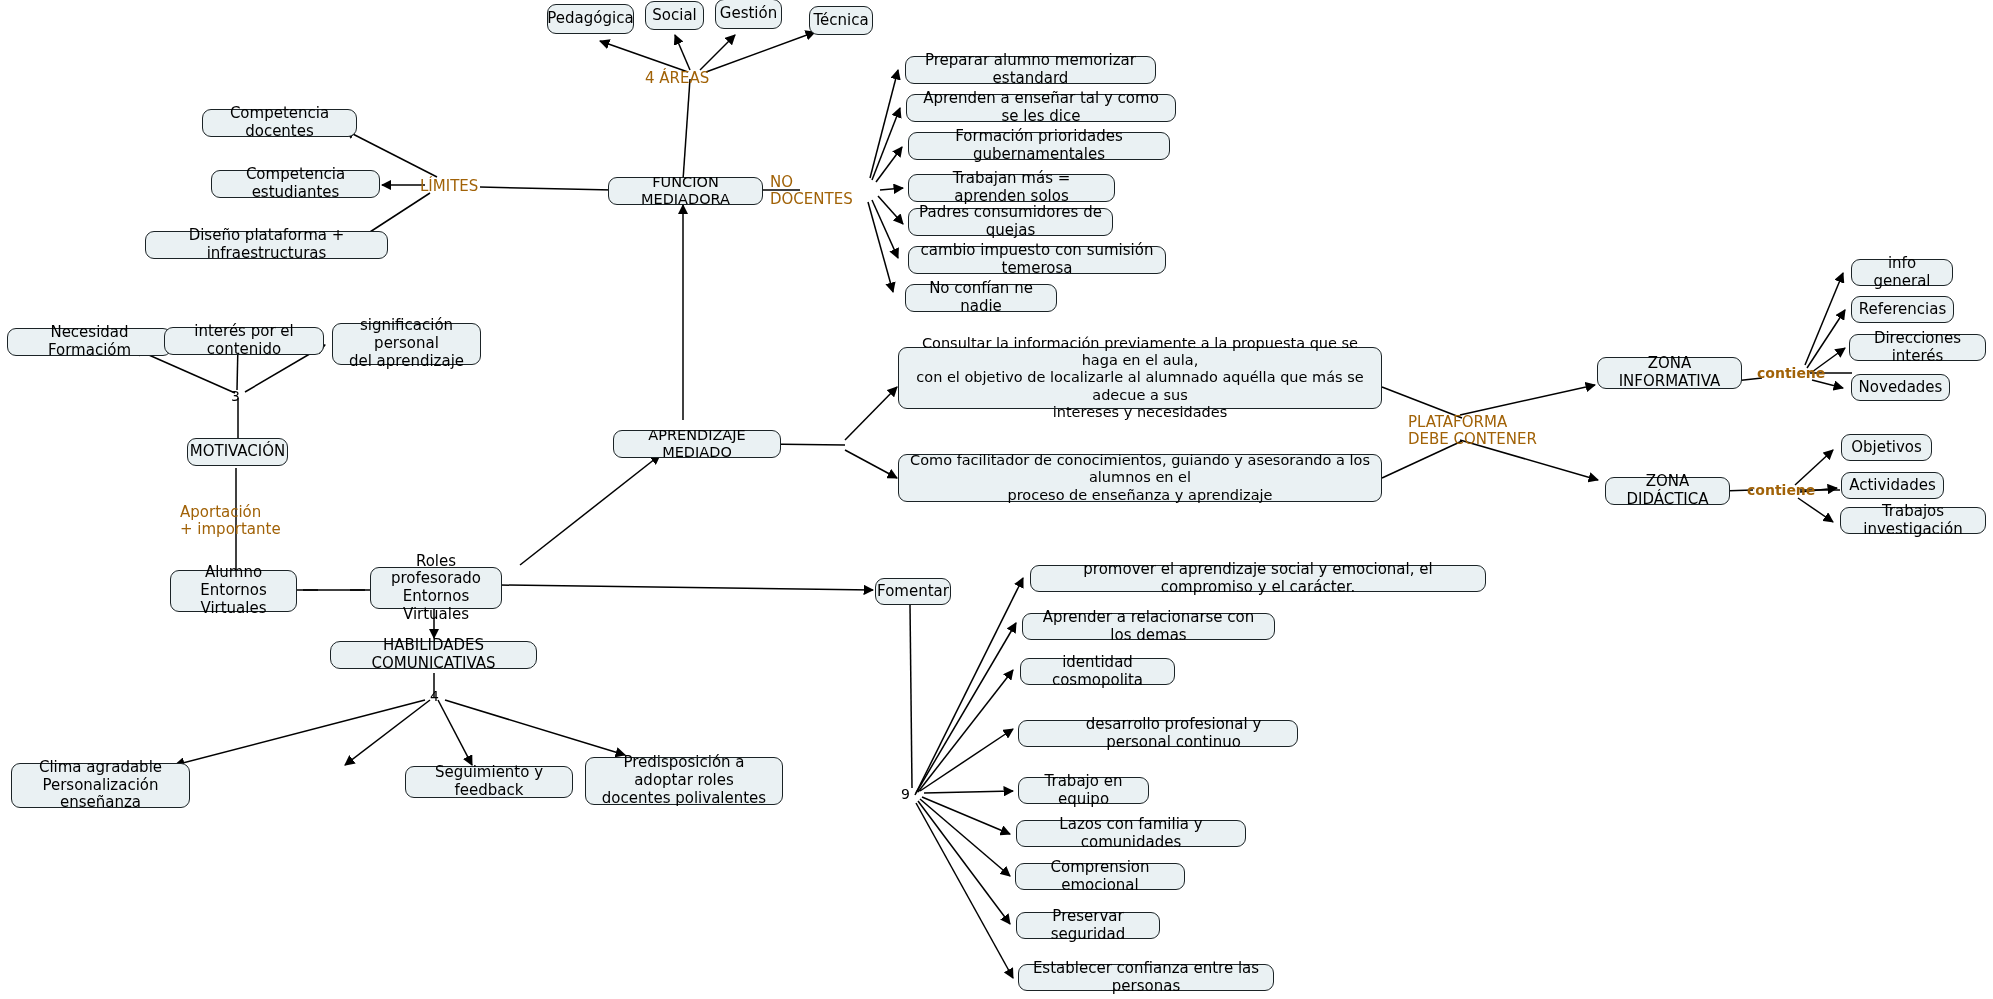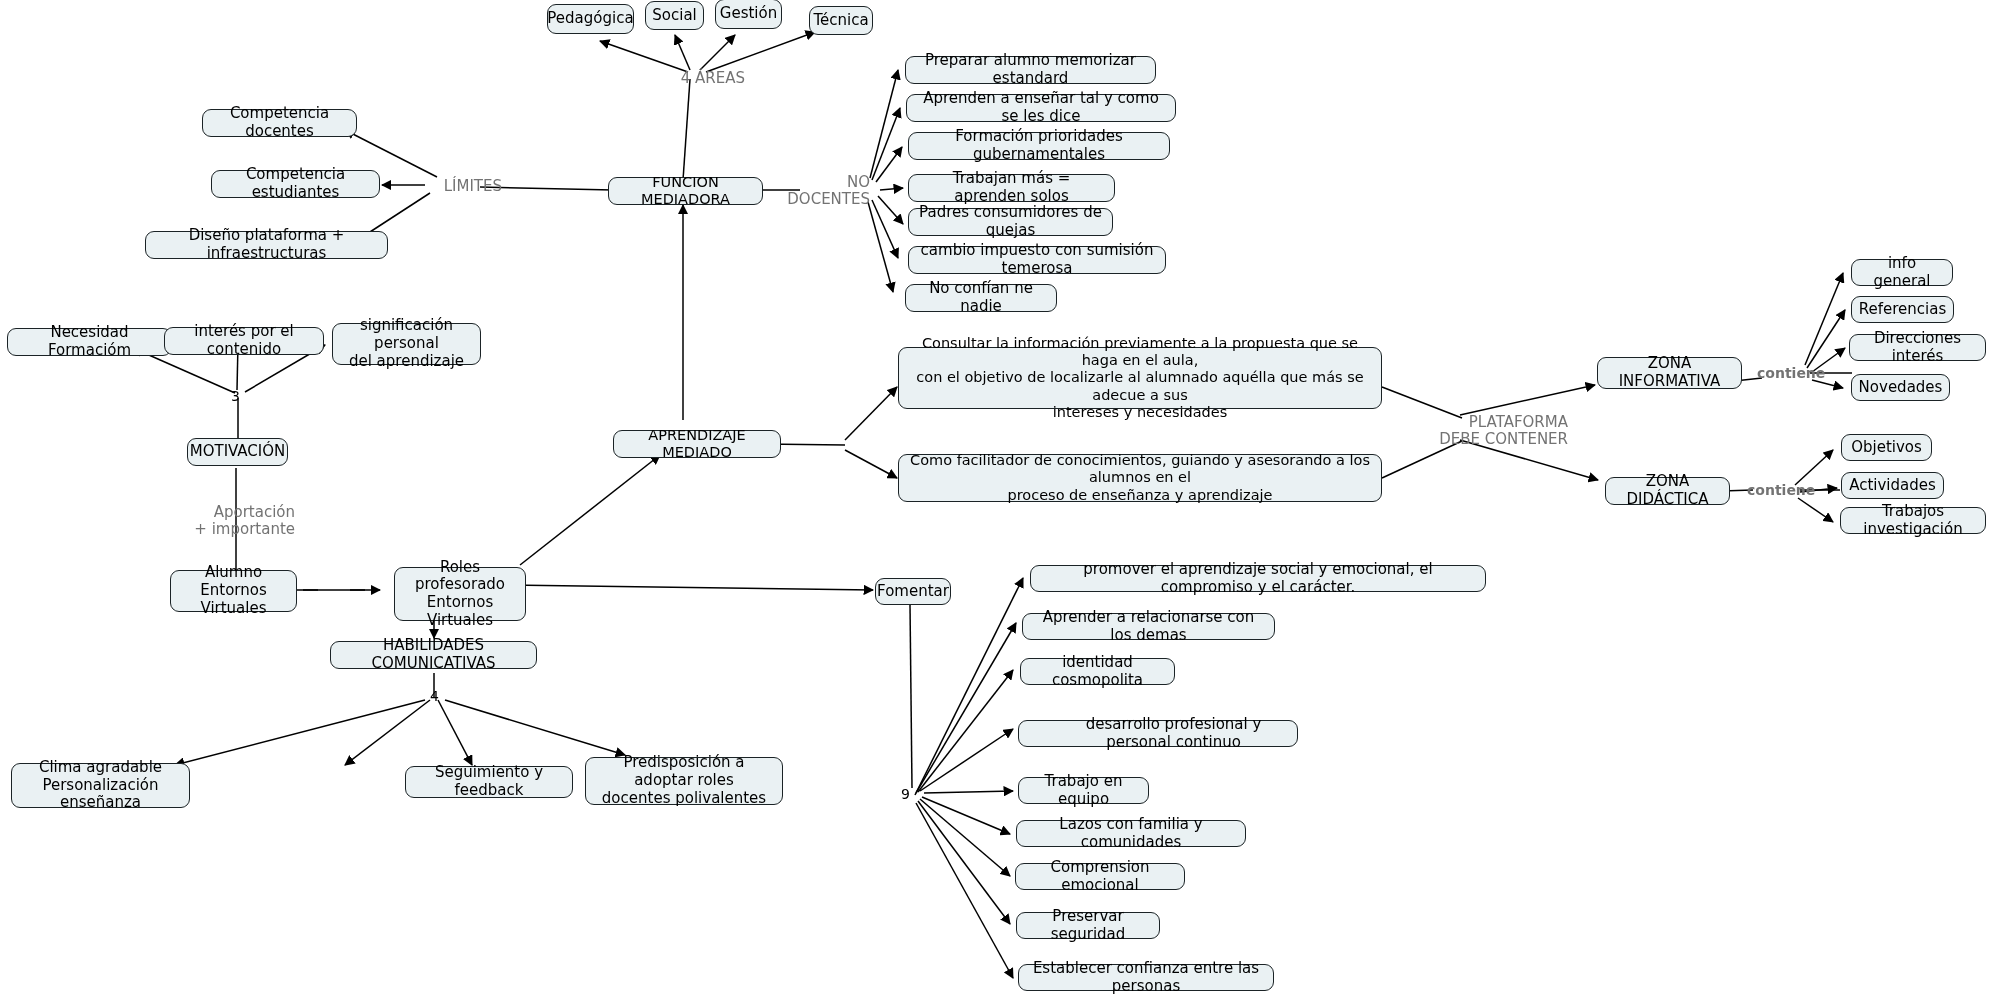--- a/index.html
+++ b/index.html
@@ -39,25 +39,25 @@
     display: flex;
     align-items: center;
     justify-content: center;
     text-align: center;
     padding: 3px 9px;
     white-space: pre-line;
     z-index: 3;
   }
   .label {
     position: absolute;
-    color: #737373;
+    color: #a16207;
     font-family: "DejaVu Sans", sans-serif;
     font-size: 15px;
     line-height: 1.15;
-    text-align: right;
+    text-align: left;
     white-space: pre-line;
     background: transparent;
     z-index: 4;
   }
   .label.small {
     font-size: 14px;
     font-weight: bold;
   }
   .junction {
     position: absolute;
@@ -197,24 +197,24 @@
 
   <div class="junction" style="left:231px; top:388px;">3</div>
 
   <div class="node" style="left:187px; top:438px; width:101px; height:28px;">MOTIVACIÓN</div>
 
   <div class="label" style="left:180px; top:504px; width:115px;">Aportación
 + importante</div>
 
   <div class="node" style="left:170px; top:570px; width:127px; height:42px;">Alumno
 Entornos Virtuales</div>
-  <div class="node" style="left:370px; top:567px; width:132px; height:54px;margin-left:24px;">Roles profesorado
+  <div class="node" style="left:370px; top:567px; width:132px; height:42px;">Roles profesorado
 Entornos Virtuales</div>
 
-  <div class="node" style="left:330px; top:641px; width:207px; height:28px;">HABILIDADES COMUNICATIVAS</div>
+  <div class="node" style="left:330px; top:641px; width:207px; height:28px;border-radius:10px;">HABILIDADES COMUNICATIVAS</div>
 
   <div class="junction" style="left:430px; top:688px;">4</div>
 
   <div class="node" style="left:11px; top:763px; width:179px; height:45px;">Clima agradable
 Personalización enseñanza</div>
   <div class="node" style="left:405px; top:766px; width:168px; height:32px;">Seguimiento y feedback</div>
   <div class="node" style="left:585px; top:757px; width:198px; height:48px;">Predisposición a adoptar roles
 docentes polivalentes</div>
 
   <div class="node" style="left:613px; top:430px; width:168px; height:28px; font-size:14.5px;">APRENDIZAJE MEDIADO</div>

